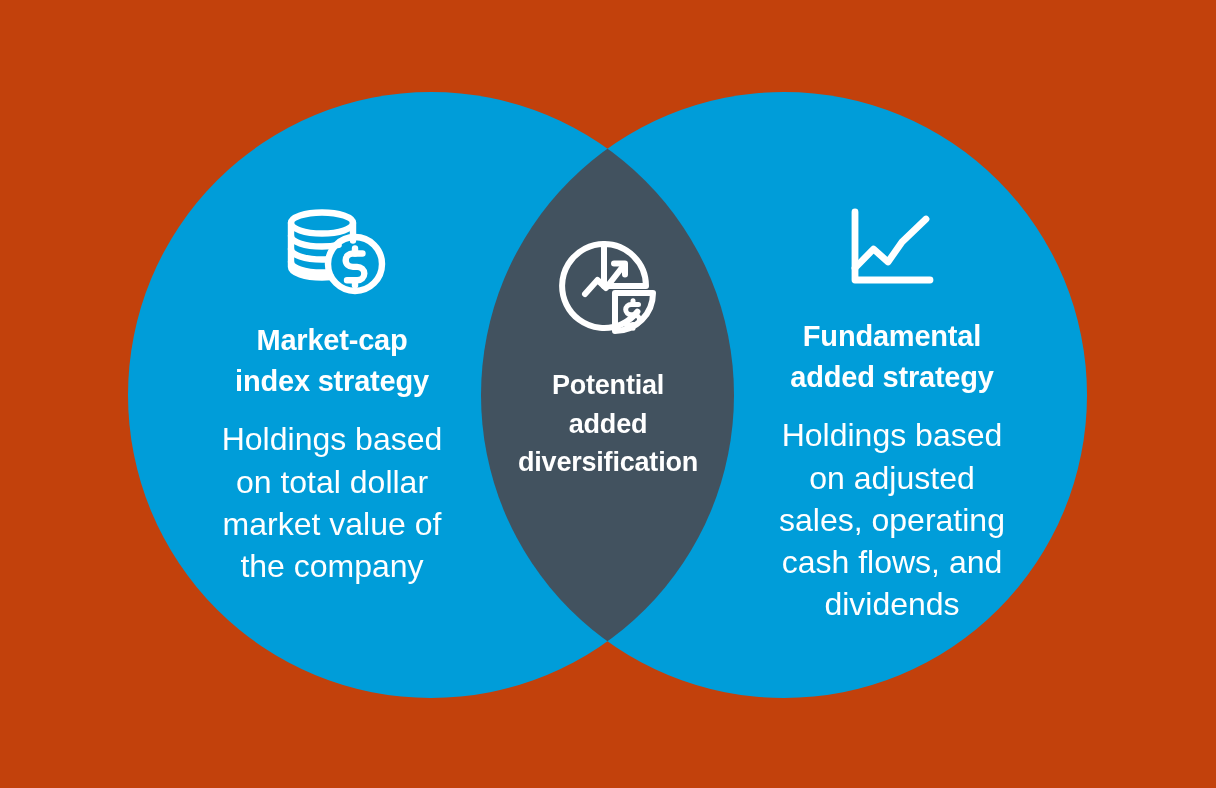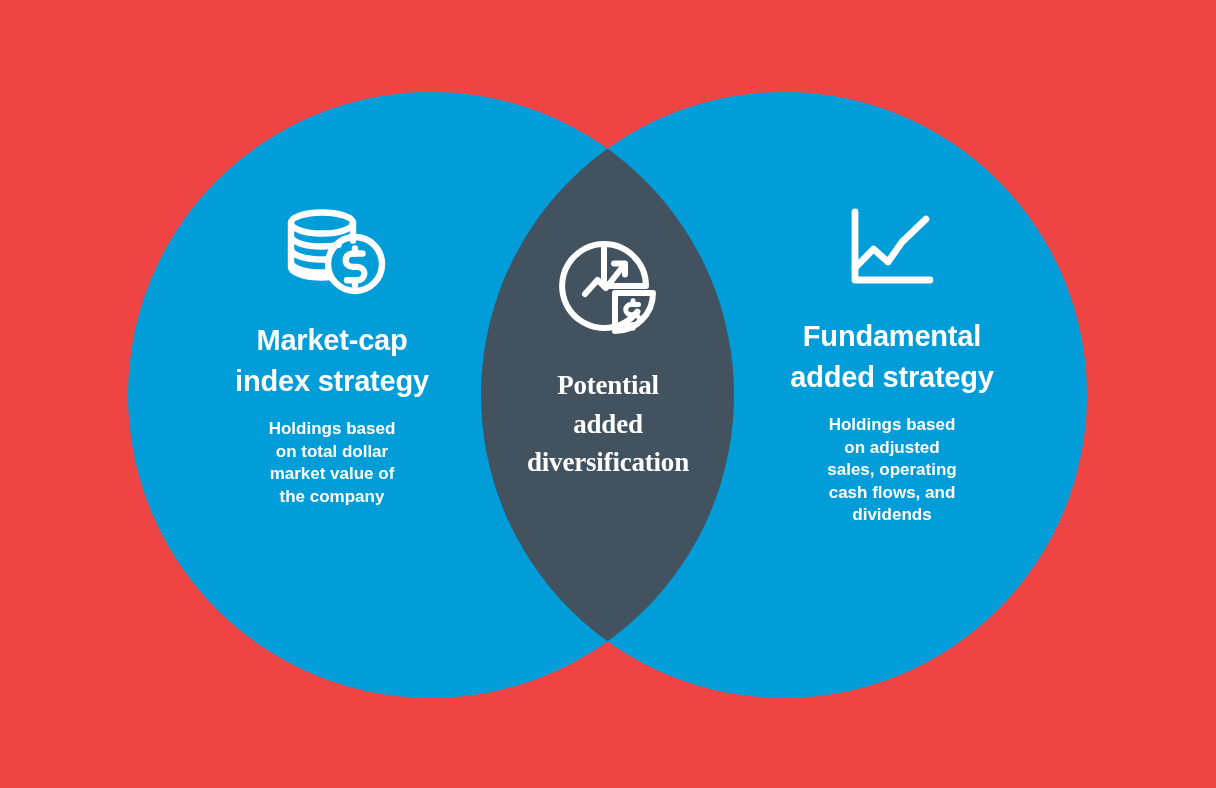--- a/index.html
+++ b/index.html
@@ -12,21 +12,21 @@
     height: 788px;
     overflow: hidden;
     font-family: "Liberation Sans", sans-serif;
     background: #c9ebfa;
   }
 
   #venn-stage {
     position: relative;
     width: 1216px;
     height: 788px;
-    background: #ef4444;
+    background: #c2410c;
   }
 
   
   .venn-shapes {
     position: absolute;
     inset: 0;
     width: 1216px;
     height: 788px;
     display: block;
   }
@@ -59,33 +59,32 @@
     font-weight: bold;
     line-height: 1.42;
     letter-spacing: -0.2px;
     white-space: pre-line;
     margin: 0;
   }
   .lobe-left .lobe-title,
   .lobe-right .lobe-title { margin-top: 24px; }
 
   .lobe-body {
-    font-size: 17px;
-    font-weight: bold;
+    font-size: 32px;
+    font-weight: normal;
     line-height: 1.32;
     white-space: pre-line;
     margin: 0;
     margin-top: 16px;
   }
 
   .lobe-mid .lobe-title {
     font-size: 27px;
     line-height: 1.43;
     margin-top: 30px;
-    font-family: Liberation Serif, serif;
   }
 </style>
 </head>
 <body>
 
 <div id="venn-stage">
 
   <svg class="venn-shapes" viewBox="0 0 1216 788">
     <defs>
       <clipPath id="clip-left-circle">

